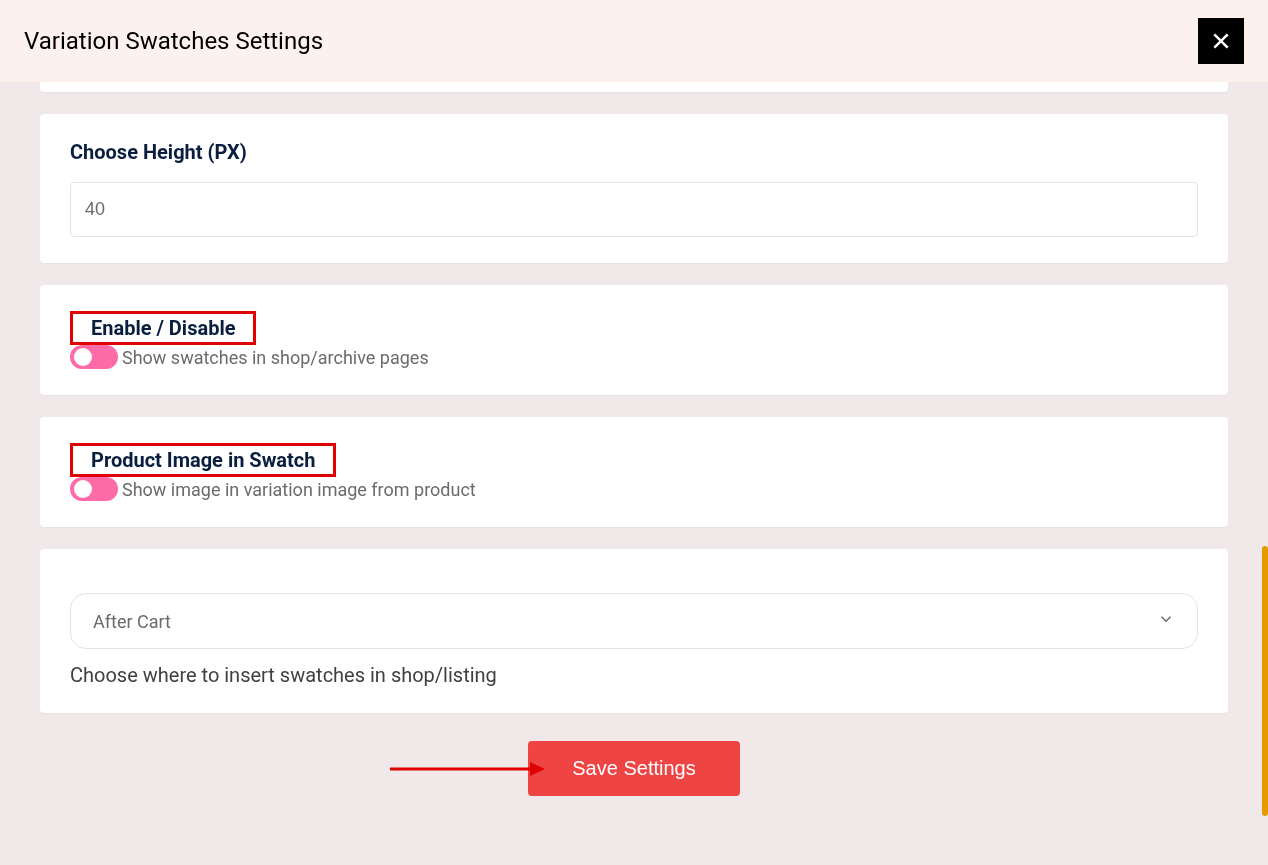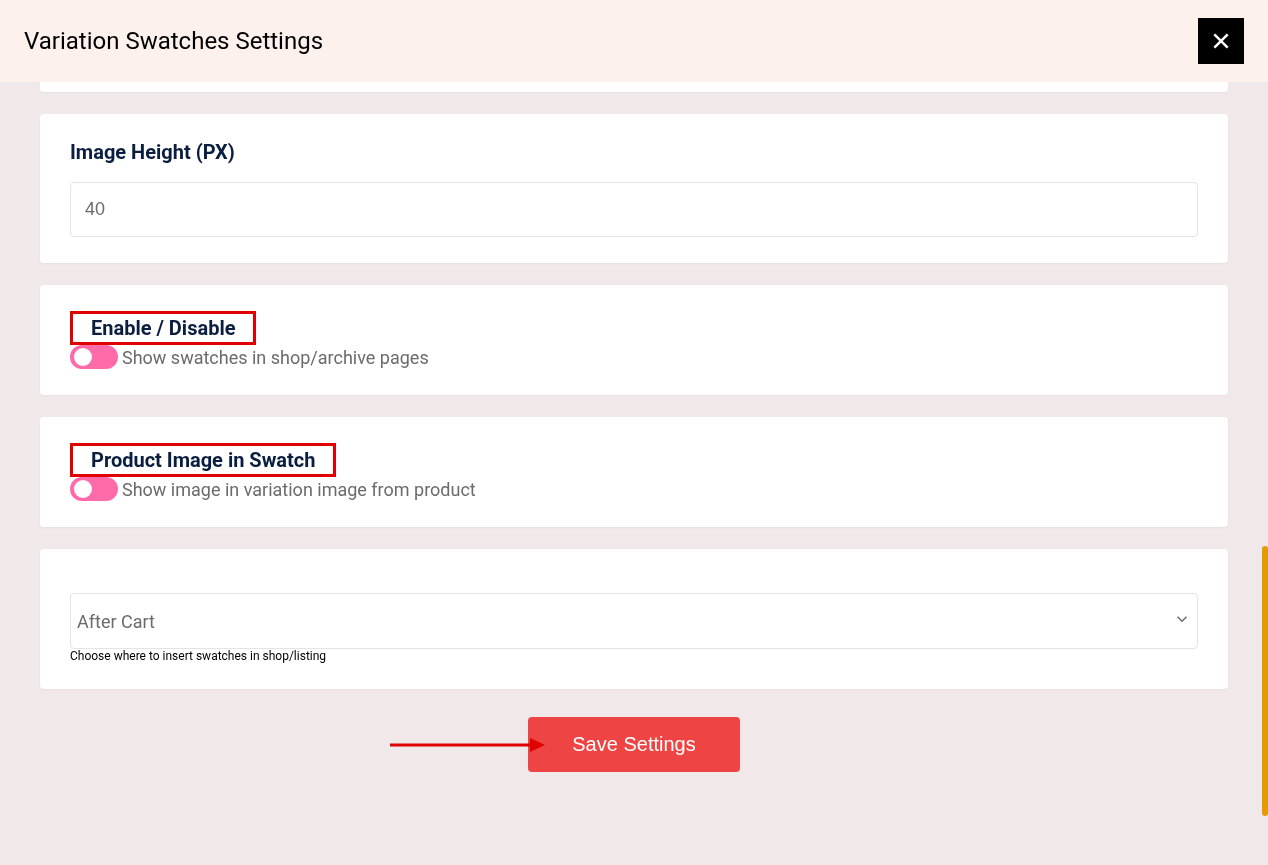--- a/index.html
+++ b/index.html
@@ -104,43 +104,44 @@
       position: absolute;
       top: 3px;
       left: 4px;
     }
     .toggle-label {
       font-size: 18px;
       color: #6b6b6b;
     }
     .select-wrap {
       border: 1px solid #e4e4e4;
-      border-radius: 4px;
-      padding: 16px 6px;
+      border-radius: 16px;
+      padding: 16px 22px;
       margin-top: 18px;
       display: flex;
       justify-content: space-between;
       align-items: center;
       cursor: pointer;
       background: #fff;
     }
     .select-value {
       font-size: 18px;
       color: #6b6b6b;
     }
     .chevron svg {
       width: 18px;
       height: 18px;
       stroke: #6b6b6b;
       stroke-width: 2;
       fill: none;
     }
     .help-text {
-      font-size: 12px;
-      color: #000000;
+      font-size: 20px;
+      color: #404040;
+      margin-top: 14px;
     }
     .footer {
       position: relative;
       display: flex;
       justify-content: center;
       margin-top: 28px;
     }
     .save-btn {
       background: #ef4444;
       color: #fff;
@@ -185,21 +186,21 @@
       <line x1="20" y1="4" x2="4" y2="20"></line>
     </svg>
   </div>
 </div>
 
 <div class="content">
 
   <div class="card-peek"></div>
 
   <div class="card">
-    <div class="section-label">Image Height (PX)</div>
+    <div class="section-label">Choose Height (PX)</div>
     <input type="text" class="text-input" value="40" style="">
   </div>
 
   <div class="card">
     <span class="highlight-box">
       <span class="section-label">Enable / Disable</span>
     </span>
     <div class="toggle-row">
       <div class="toggle">
         <div class="toggle-knob"></div>

